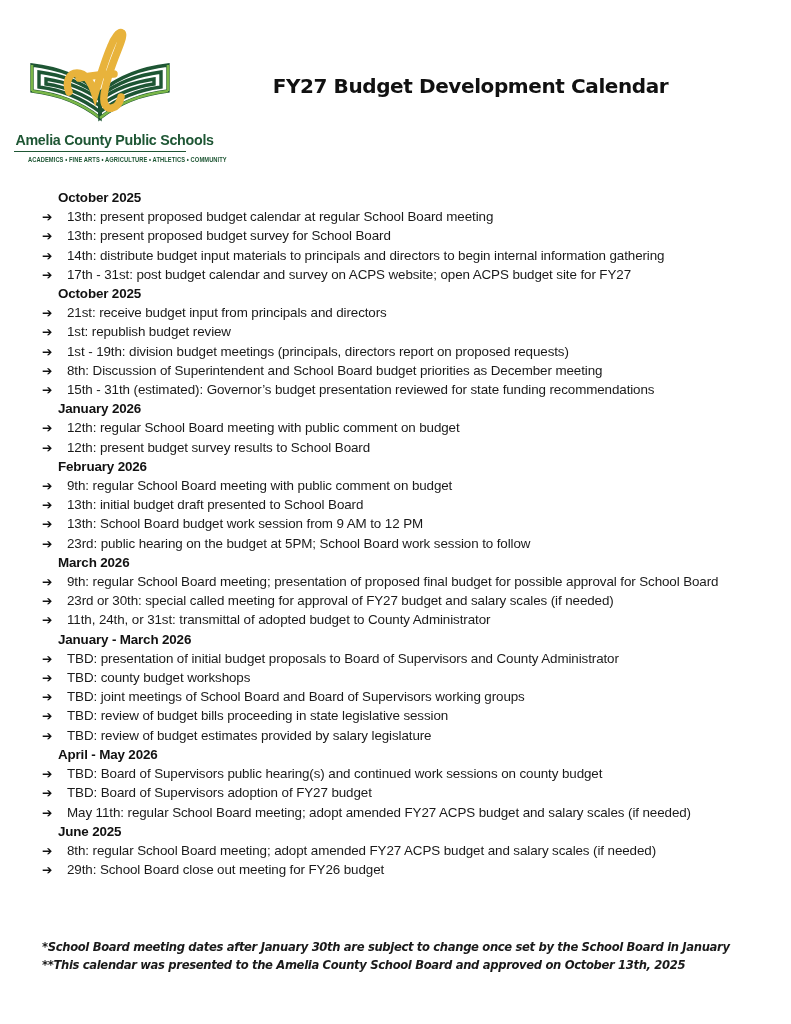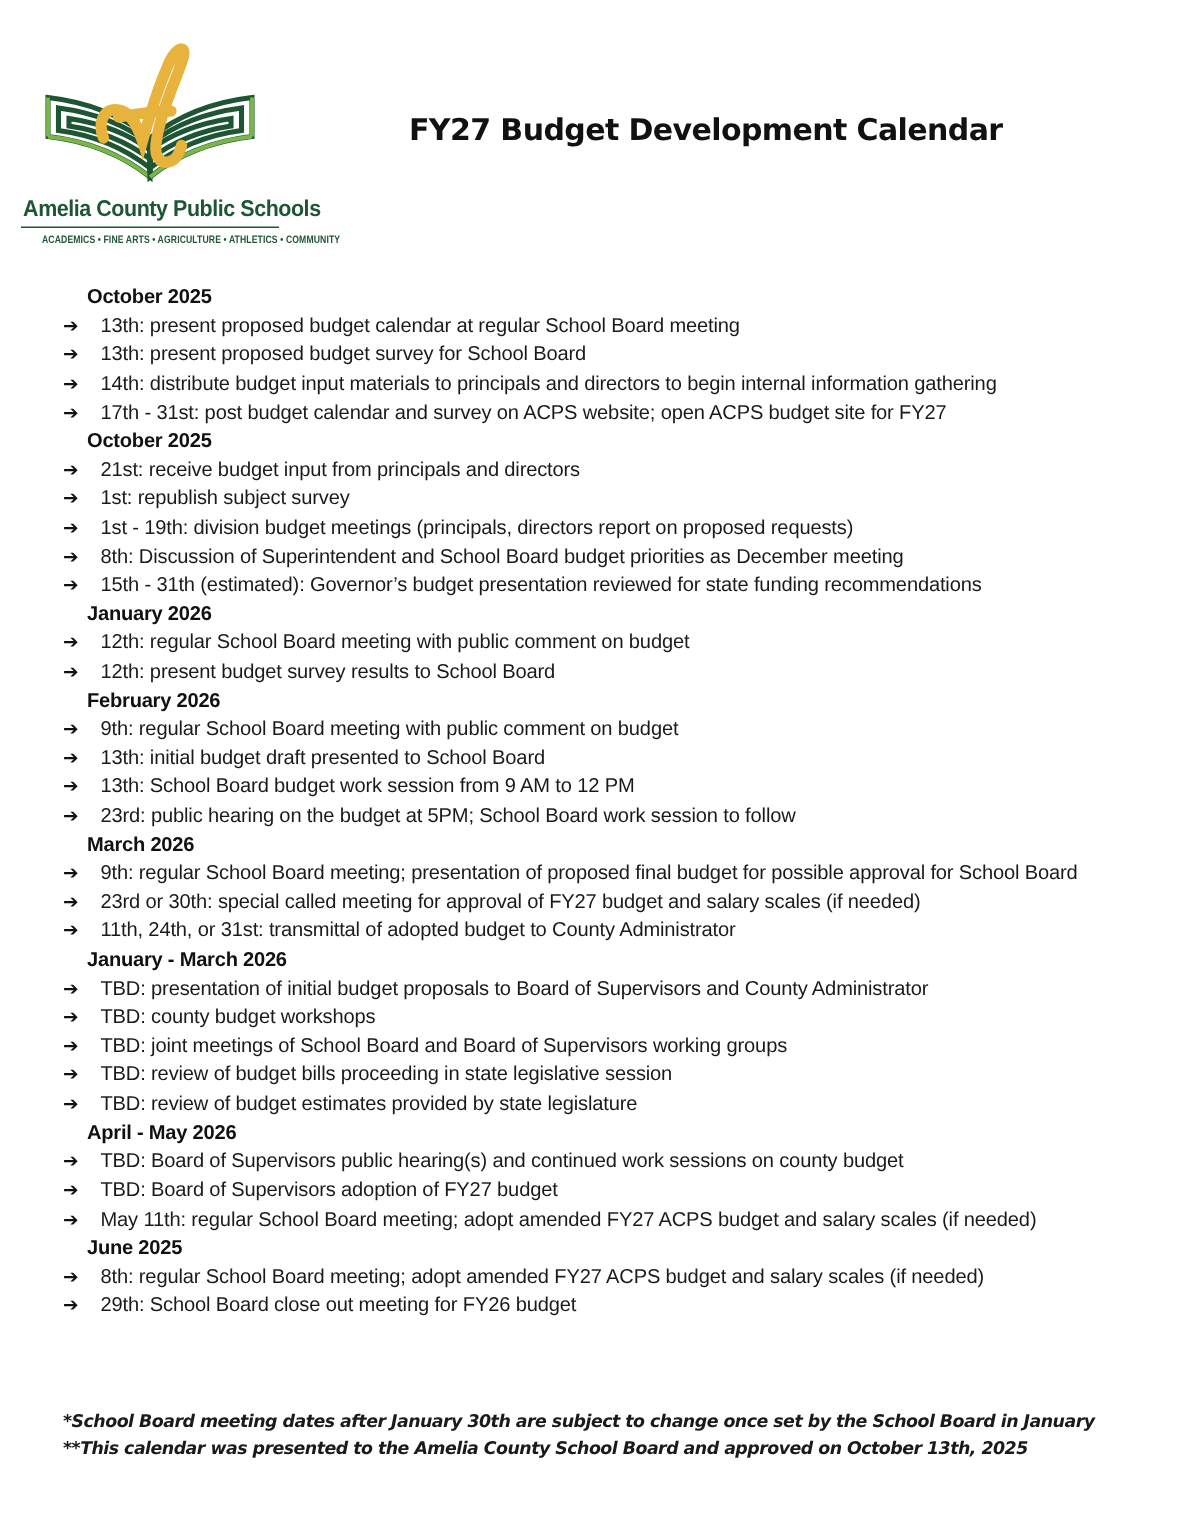--- a/index.html
+++ b/index.html
@@ -191,21 +191,21 @@
       <span class="item-arrow">➔</span>
       <span class="item-text">17th - 31st: post budget calendar and survey on ACPS website; open ACPS budget site for FY27</span>
     </div>
     <div class="month-head">October 2025</div>
     <div class="item">
       <span class="item-arrow">➔</span>
       <span class="item-text">21st: receive budget input from principals and directors</span>
     </div>
     <div class="item">
       <span class="item-arrow">➔</span>
-      <span class="item-text">1st: republish subject survey</span>
+      <span class="item-text">1st: republish budget review</span>
     </div>
     <div class="item">
       <span class="item-arrow">➔</span>
       <span class="item-text">1st - 19th: division budget meetings (principals, directors report on proposed requests)</span>
     </div>
     <div class="item">
       <span class="item-arrow">➔</span>
       <span class="item-text">8th: Discussion of Superintendent and School Board budget priorities as December meeting</span>
     </div>
     <div class="item">
@@ -263,21 +263,21 @@
     <div class="item">
       <span class="item-arrow">➔</span>
       <span class="item-text">TBD: joint meetings of School Board and Board of Supervisors working groups</span>
     </div>
     <div class="item">
       <span class="item-arrow">➔</span>
       <span class="item-text">TBD: review of budget bills proceeding in state legislative session</span>
     </div>
     <div class="item">
       <span class="item-arrow">➔</span>
-      <span class="item-text">TBD: review of budget estimates provided by state legislature</span>
+      <span class="item-text">TBD: review of budget estimates provided by salary legislature</span>
     </div>
     <div class="month-head">April - May 2026</div>
     <div class="item">
       <span class="item-arrow">➔</span>
       <span class="item-text">TBD: Board of Supervisors public hearing(s) and continued work sessions on county budget</span>
     </div>
     <div class="item">
       <span class="item-arrow">➔</span>
       <span class="item-text">TBD: Board of Supervisors adoption of FY27 budget</span>
     </div>

